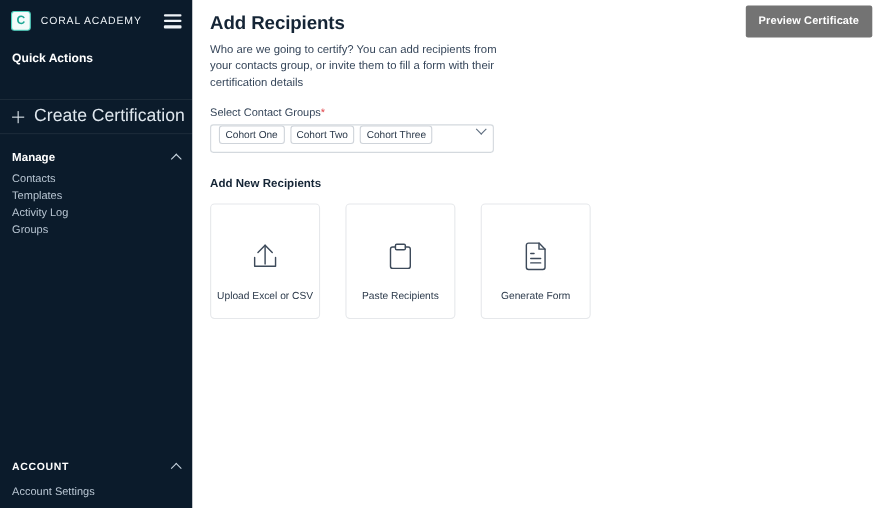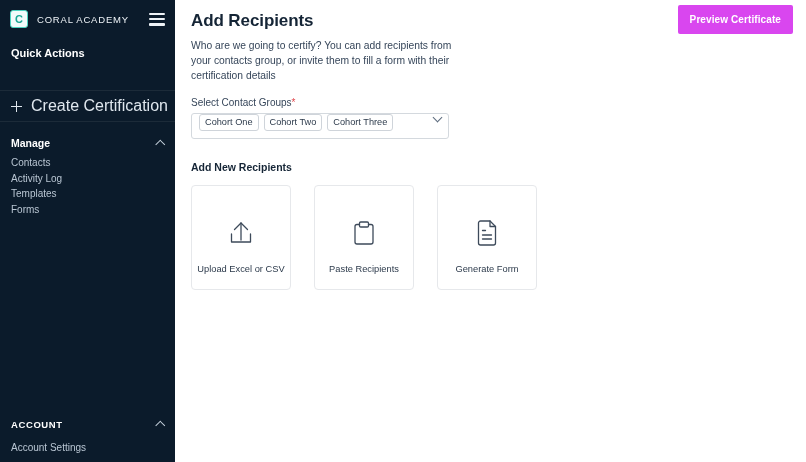--- a/index.html
+++ b/index.html
@@ -176,21 +176,21 @@
     background: #ffffff;
     position: relative;
     box-sizing: border-box;
     padding: 0 0 0 16px;
   }
 
   .preview-btn {
     position: absolute;
     right: 13px;
     top: 5px;
-    background: #d946ef;
+    background: #737373;
     color: #ffffff;
     font-size: 10px;
     font-weight: bold;
     border: none;
     border-radius: 2px;
     padding: 9px 12px;
     cursor: pointer;
     font-family: "Liberation Sans", sans-serif;
     letter-spacing: 0.1px;
   }
@@ -326,23 +326,23 @@
     </div>
 
     <div class="sb-divider"></div>
 
     <div class="section-head">
       <span class="title">Manage</span>
       <span class="chev"></span>
     </div>
 
     <div class="nav-item">Contacts</div>
+    <div class="nav-item">Templates</div>
     <div class="nav-item">Activity Log</div>
-    <div class="nav-item">Templates</div>
-    <div class="nav-item">Forms</div>
+    <div class="nav-item">Groups</div>
 
     <div class="sidebar-spacer"></div>
 
     <div class="account-block">
       <div class="section-head">
         <span class="title small-caps">ACCOUNT</span>
         <span class="chev"></span>
       </div>
       <div class="nav-item" style="margin-top:4px;">Account Settings</div>
     </div>

